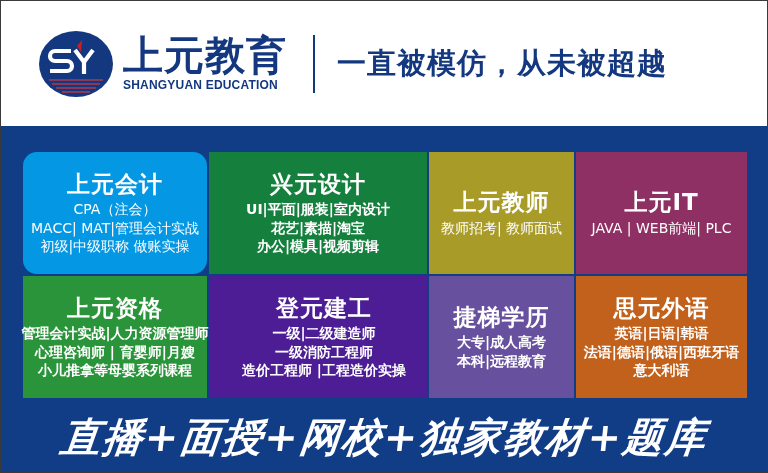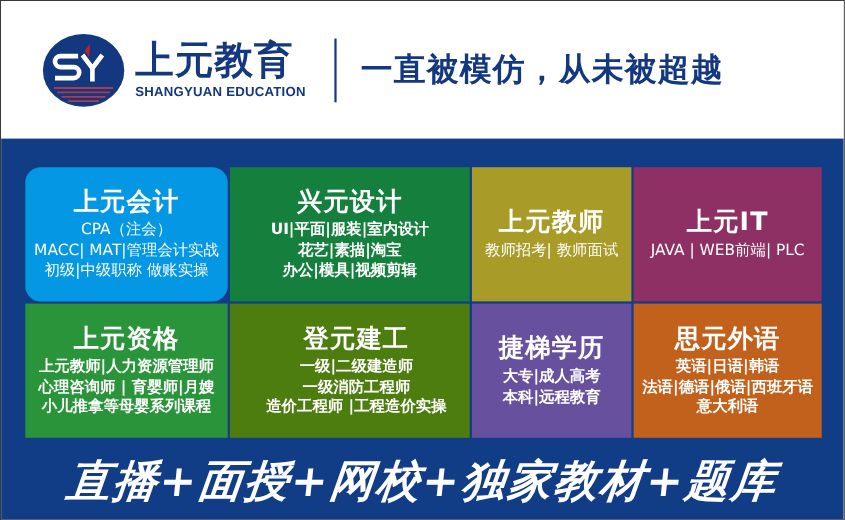--- a/index.html
+++ b/index.html
@@ -54,21 +54,21 @@
 
   .logo-words {
     margin-left: 8px;
     display: flex;
     flex-direction: column;
     justify-content: center;
     height: 72px;
   }
   .logo-cn {
     font-family: "DejaVu Sans", "Liberation Sans", sans-serif;
-    font-size: 35px;
+    font-size: 40px;
     font-weight: bold;
     color: #14387F;
     letter-spacing: 1px;
     line-height: 1.05;
     white-space: nowrap;
   }
   .logo-en {
     font-family: "Liberation Sans", sans-serif;
     font-size: 12px;
     font-weight: bold;
@@ -269,27 +269,27 @@
           </div>
         </div>
 
       </div>
 
       <div class="grid-row">
 
         <div class="cell r2c1 bold-lines" style="background-color: rgb(42, 148, 58);">
           <div class="cell-title">上元资格</div>
           <div class="cell-lines">
-            <div class="cell-line">上元教师|人力资源管理师</div>
+            <div class="cell-line">管理会计实战|人力资源管理师</div>
             <div class="cell-line">心理咨询师 | 育婴师|月嫂</div>
             <div class="cell-line">小儿推拿等母婴系列课程</div>
           </div>
         </div>
 
-        <div class="cell r2c2 bold-lines" style="background-color: #4d7c0f; padding-left: 14px;">
+        <div class="cell r2c2 bold-lines" style="background-color: #4c1d95; padding-left: 14px;">
           <div class="cell-title">登元建工</div>
           <div class="cell-lines">
             <div class="cell-line">一级|二级建造师</div>
             <div class="cell-line">一级消防工程师</div>
             <div class="cell-line">造价工程师 |工程造价实操</div>
           </div>
         </div>
 
         <div class="cell r2c3 bold-lines" style="background-color: rgb(103, 80, 158);">
           <div class="cell-title">捷梯学历</div>

